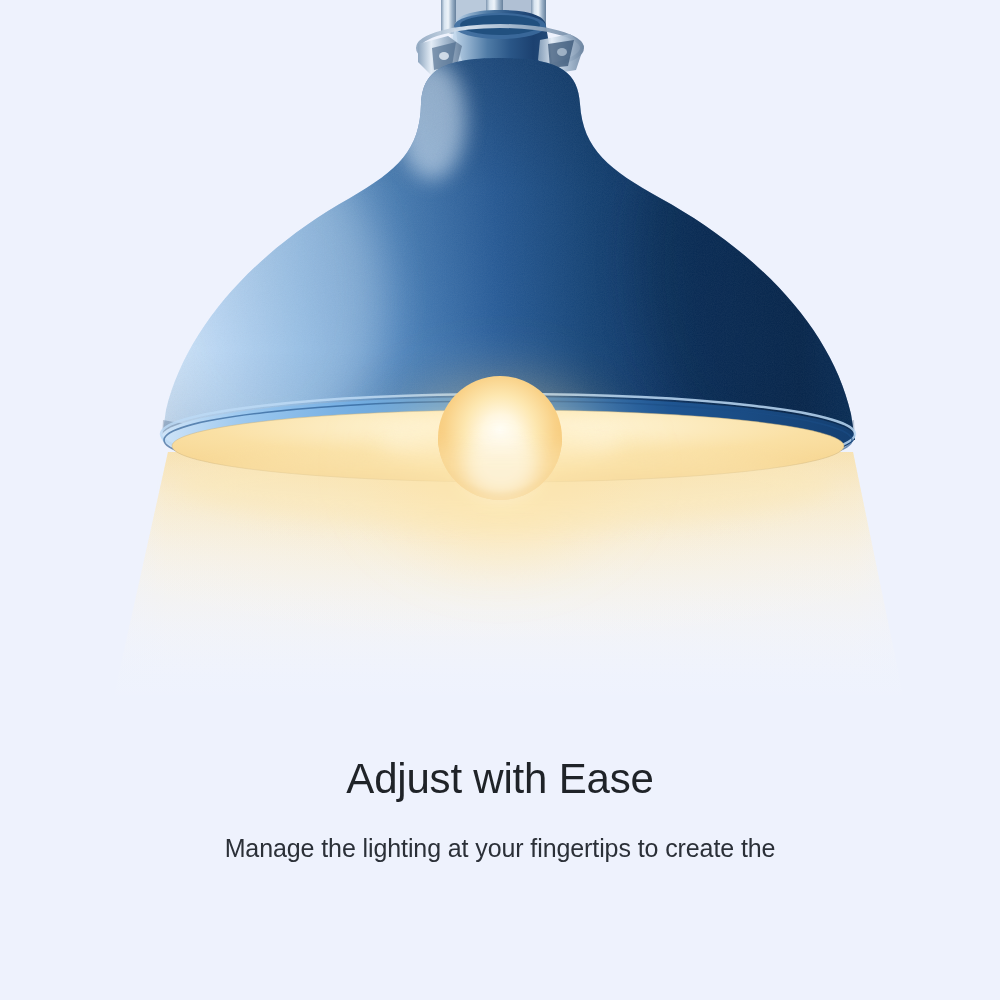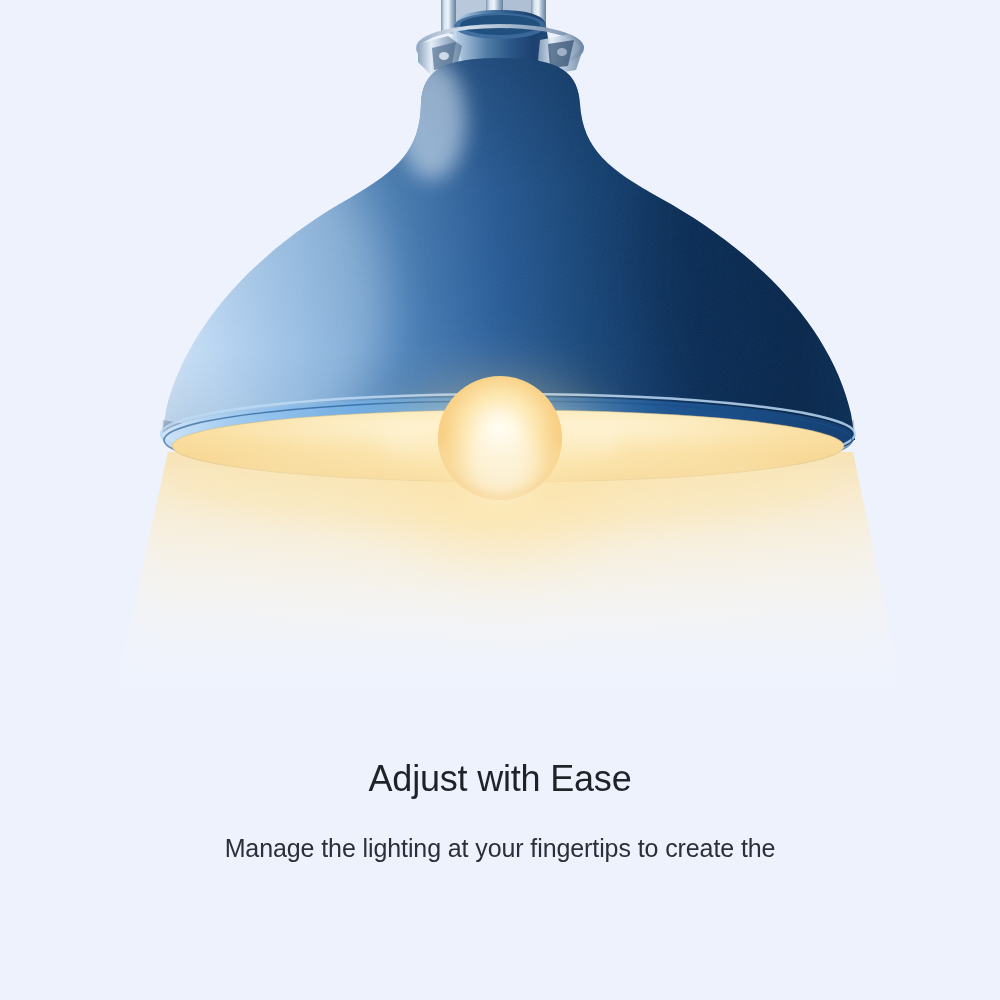--- a/index.html
+++ b/index.html
@@ -19,21 +19,21 @@
     width:1000px; height:1000px;
   }
   #caption-block {
     position:absolute;
     left:0; top:752px;
     width:1000px;
     text-align:center;
     z-index:5;
   }
   #headline {
-    font-size:36px;
+    font-size:42px;
     line-height:54px;
     font-weight:400;
     color:#1f2328;
     letter-spacing:-0.2px;
   }
   #subhead {
     margin-top:22px;
     font-size:25px;
     line-height:41px;
     font-weight:400;

